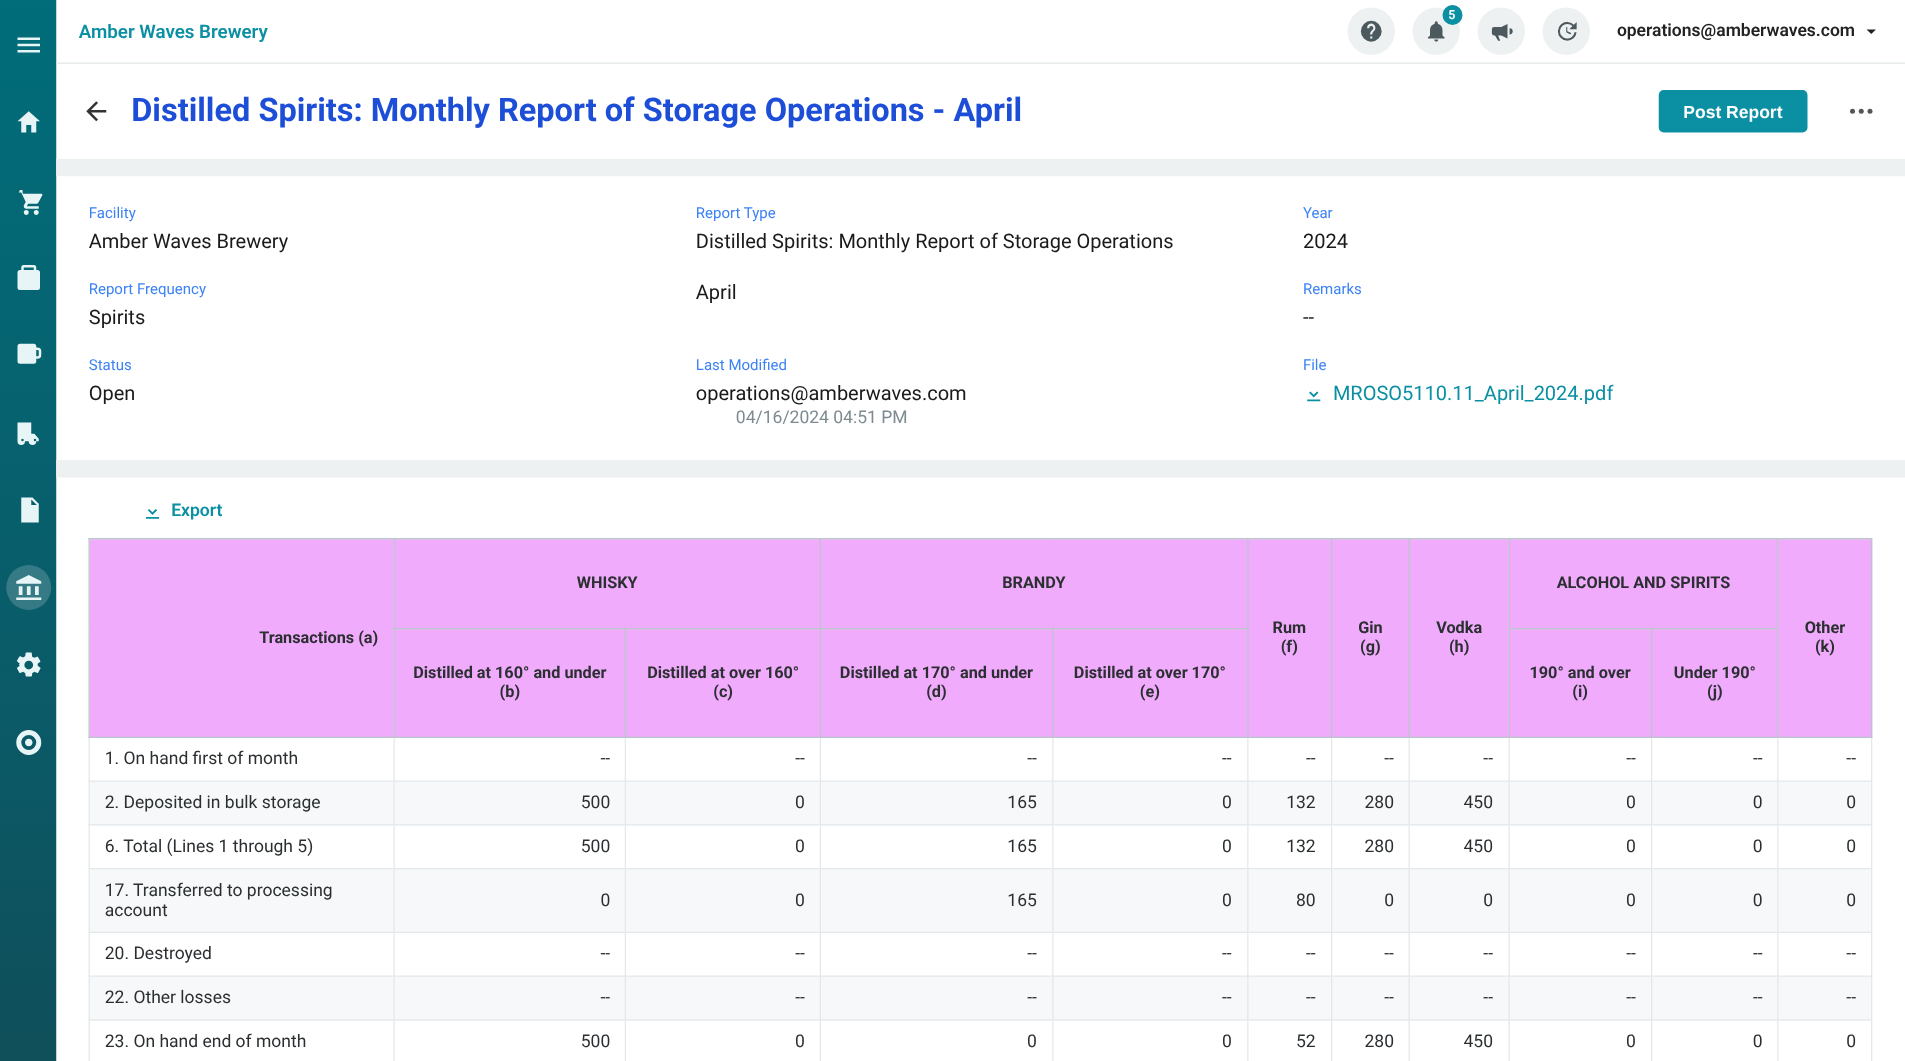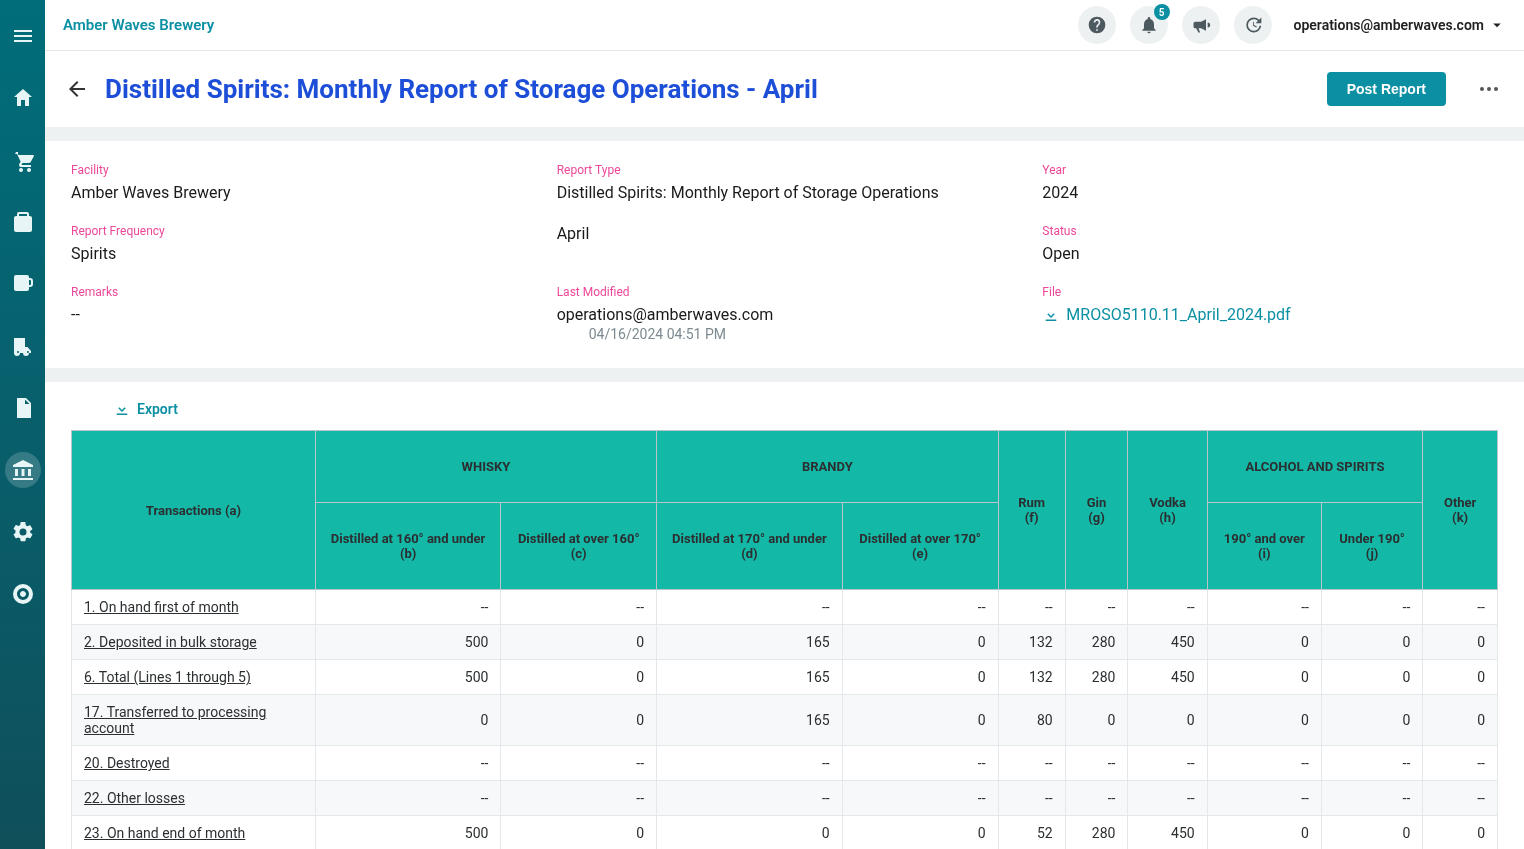--- a/index.html
+++ b/index.html
@@ -97,46 +97,46 @@
   .gap-strip { height: 15px; background:#eef1f2; }
 
   
   .details {
     padding: 22px 26px 26px 26px;
     display:grid;
     grid-template-columns: 1fr 1fr 1fr;
     row-gap: 22px;
     column-gap: 30px;
   }
-  .field .label { font-size:12px; color:#ec4899; margin-bottom:6px; }
+  .field .label { font-size:12px; color:#3b82f6; margin-bottom:6px; }
   .field .value { font-size:16px; color:#1a1a1a; }
   .field .subvalue { font-size:14px; color:#7d8a90; margin-top:2px;padding-left:32px; }
   .file-link { color:#0a8fa3; font-size:16px; display:flex; align-items:center; gap:6px; cursor:pointer; }
   .file-link svg { width:18px; height:18px; fill:#0a8fa3; }
 
   
   .export-row {
     display:flex; justify-content:flex-start; padding: 18px 28px 12px; margin-left: 40px;
   }
   .export-btn { color:#0a8fa3; font-weight:600; display:flex; align-items:center; gap:6px; cursor:pointer; }
   .export-btn svg { width:18px; height:18px; fill:#0a8fa3; }
 
   
   .table-wrap { padding: 0 26px 20px; overflow:auto; }
   table { border-collapse: collapse; width: 100%; min-width: 1340px; }
   thead th {
-    background:#14b8a6; font-size:13px; font-weight:700; color:#2b2f31;
+    background:#f0abfc; font-size:13px; font-weight:700; color:#2b2f31;
     border:1px solid #b9c4cb; padding:28px 12px; text-align:center;
   }
-  thead th.left { text-align:center; }
+  thead th.left { text-align:right; }
   tbody td {
     border:1px solid #e3e8eb; padding:9px 12px; font-size:14px; text-align:right;
     color:#2b2f31;
   }
-  tbody td.left { text-align:left;text-decoration:underline; }
+  tbody td.left { text-align:left; }
   tbody tr:nth-child(even) td { background:#f6f8f9; }
 
   
   ::-webkit-scrollbar { width:10px; height:10px; }
   ::-webkit-scrollbar-thumb { background:#c3ccd1; border-radius:5px; }
 </style>
 </head>
 <body>
 
 <div class="app">
@@ -264,27 +264,27 @@
       </div>
 
       <div class="field">
         <div class="label">Report Frequency</div>
         <div class="value">Spirits</div>
       </div>
       <div class="field">
         <div class="value">April</div>
       </div>
       <div class="field">
+        <div class="label">Remarks</div>
+        <div class="value">--</div>
+      </div>
+
+      <div class="field">
         <div class="label">Status</div>
         <div class="value">Open</div>
-      </div>
-
-      <div class="field">
-        <div class="label">Remarks</div>
-        <div class="value">--</div>
       </div>
       <div class="field">
         <div class="label">Last Modified</div>
         <div class="value">operations@amberwaves.com</div>
         <div class="subvalue">04/16/2024 04:51 PM</div>
       </div>
       <div class="field">
         <div class="label">File</div>
         <div class="file-link">
           <svg viewBox="0 0 24 24">

